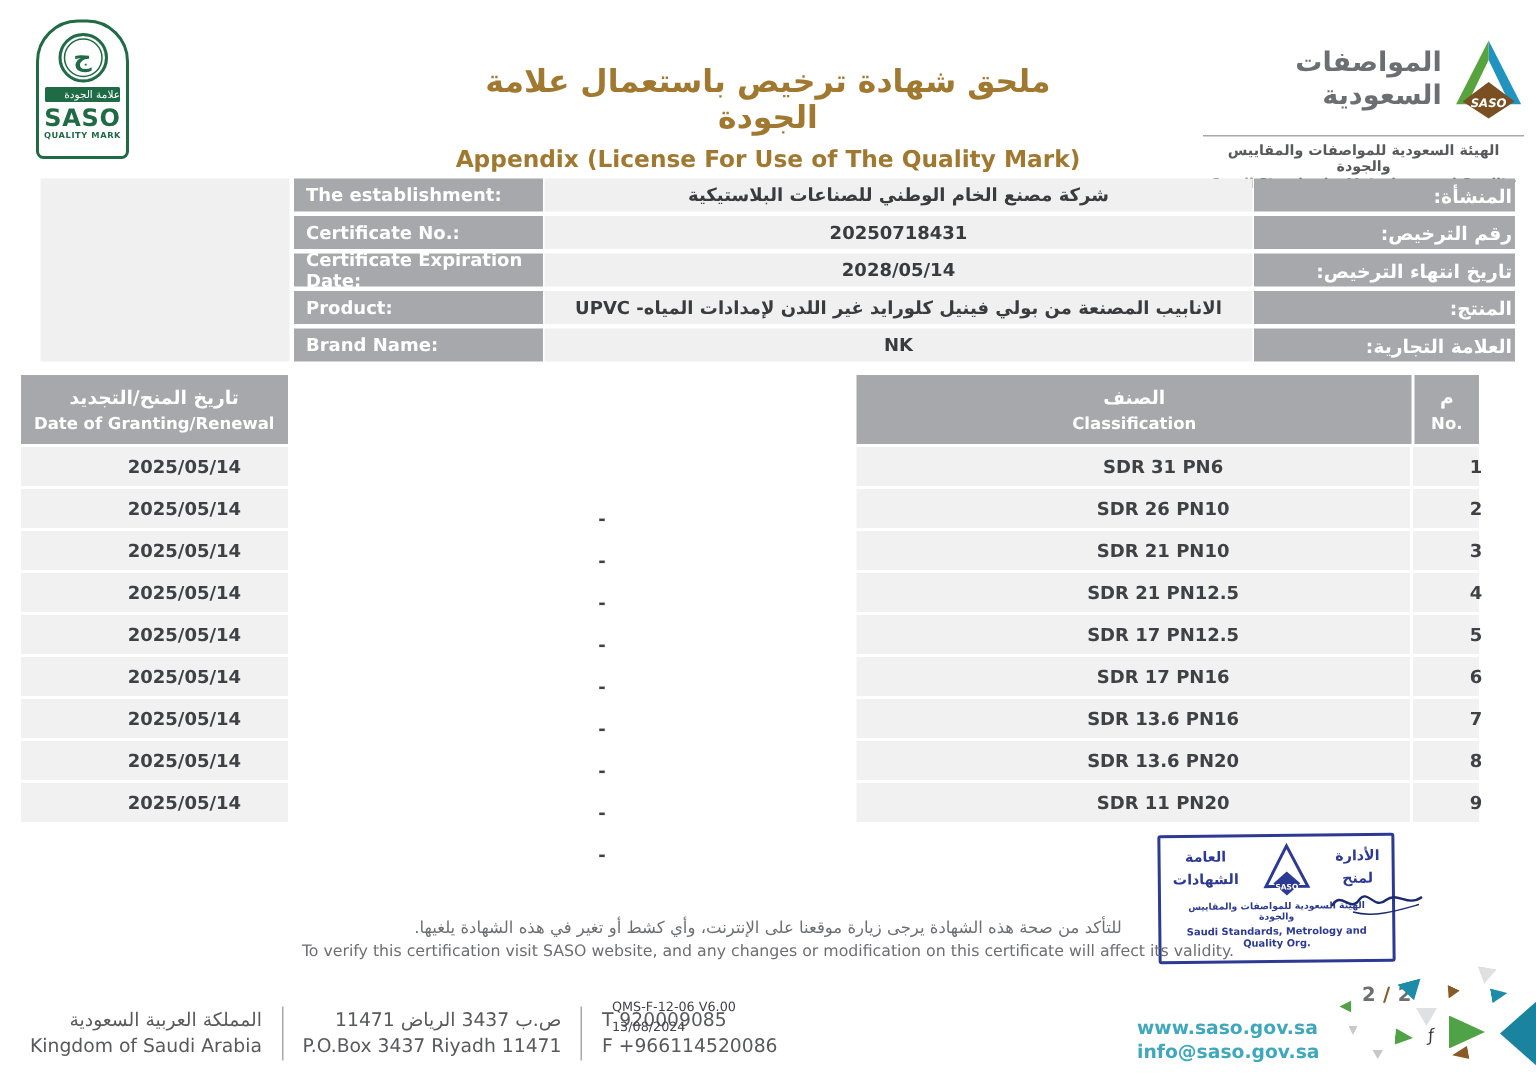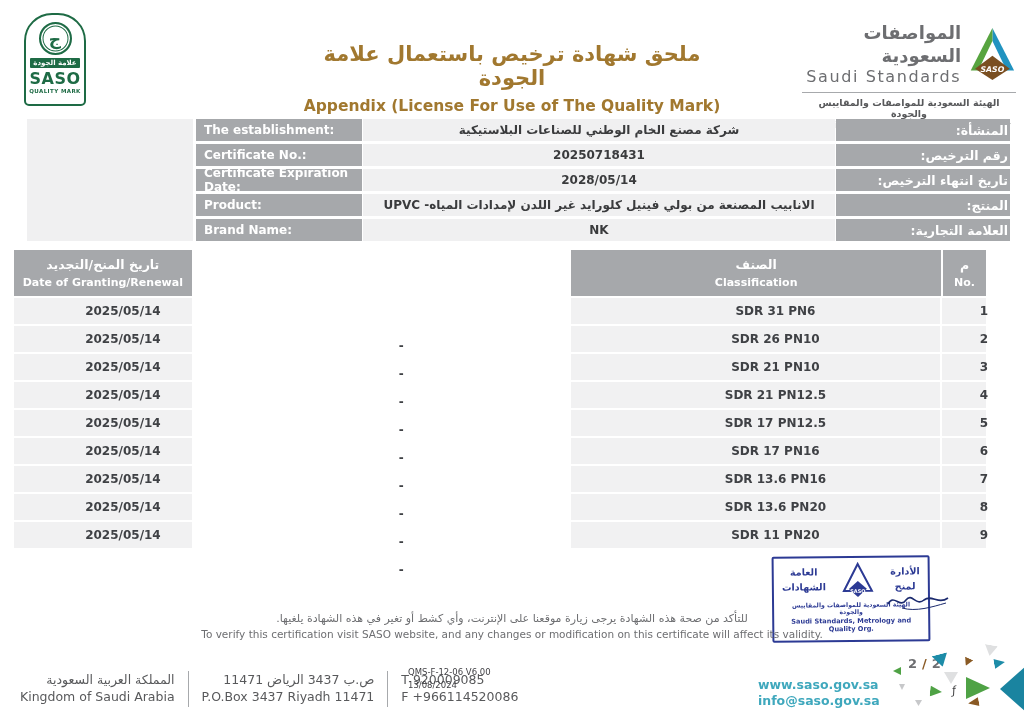--- a/index.html
+++ b/index.html
@@ -13,21 +13,21 @@
 
   
   .qmark{position:absolute;left:24px;top:13px;width:62px;height:93px;
          border:2.5px solid var(--green);border-radius:28px 28px 5px 5px;
          display:flex;flex-direction:column;align-items:center;padding-top:7px;background:#fff;}
   .qmark-circle{width:33px;height:33px;border:2px solid var(--green);border-radius:50%;
          box-shadow:inset 0 0 0 1.5px #fff, inset 0 0 0 2.5px var(--green);
          display:flex;align-items:center;justify-content:center;
          color:var(--green);font-size:17px;font-weight:700;}
   .qmark-bar{margin-top:3px;width:86%;background:var(--green);color:#fff;font-size:7px;
-         font-weight:700;text-align:center;padding:1px 0;direction:rtl;border-radius:1px;}
+         font-weight:400;text-align:right;padding:1px 0;direction:rtl;border-radius:1px;}
   .qmark-saso{color:var(--green);font-size:16px;font-weight:800;letter-spacing:.5px;line-height:1.2;margin-top:1px;}
   .qmark-caption{color:var(--green);font-size:5.5px;font-weight:800;letter-spacing:.4px;}
 
   
   .title{position:absolute;left:297px;top:42px;width:430px;text-align:center;color:var(--brown);}
   .title-ar{font-size:21px;font-weight:800;direction:rtl;}
   .title-en{font-size:15.5px;font-weight:800;margin-top:7px;}
 
   
   .org{position:absolute;left:802px;top:22px;width:214px;}
@@ -113,21 +113,20 @@
 
   <div class="title">
     <div class="title-ar">ملحق شهادة ترخيص باستعمال علامة الجودة</div>
     <div class="title-en">Appendix (License For Use of The Quality Mark)</div>
   </div>
 
   <div class="org">
     <div class="org-top">
       <div class="org-names">
         <div class="org-ar">المواصفات السعودية</div>
-        <div class="org-en">Saudi Standards</div>
       </div>
       <svg width="54" height="62" viewBox="0 0 54 62">
         <polygon points="27,1 52,50 27,50" fill="#2193c0"></polygon>
         <polygon points="27,1 2,50 27,50" fill="#57a43f"></polygon>
         <polygon points="27,16 13,45 41,45" fill="#ffffff"></polygon>
         <polygon points="27,33 47,48 27,61 7,48" fill="#7a4f21"></polygon>
         <text x="27" y="52" text-anchor="middle" font-size="9" font-weight="bold" font-style="italic" fill="#ffffff" font-family="DejaVu Sans, sans-serif">SASO</text>
       </svg>
     </div>
     <div class="org-divider"></div>

